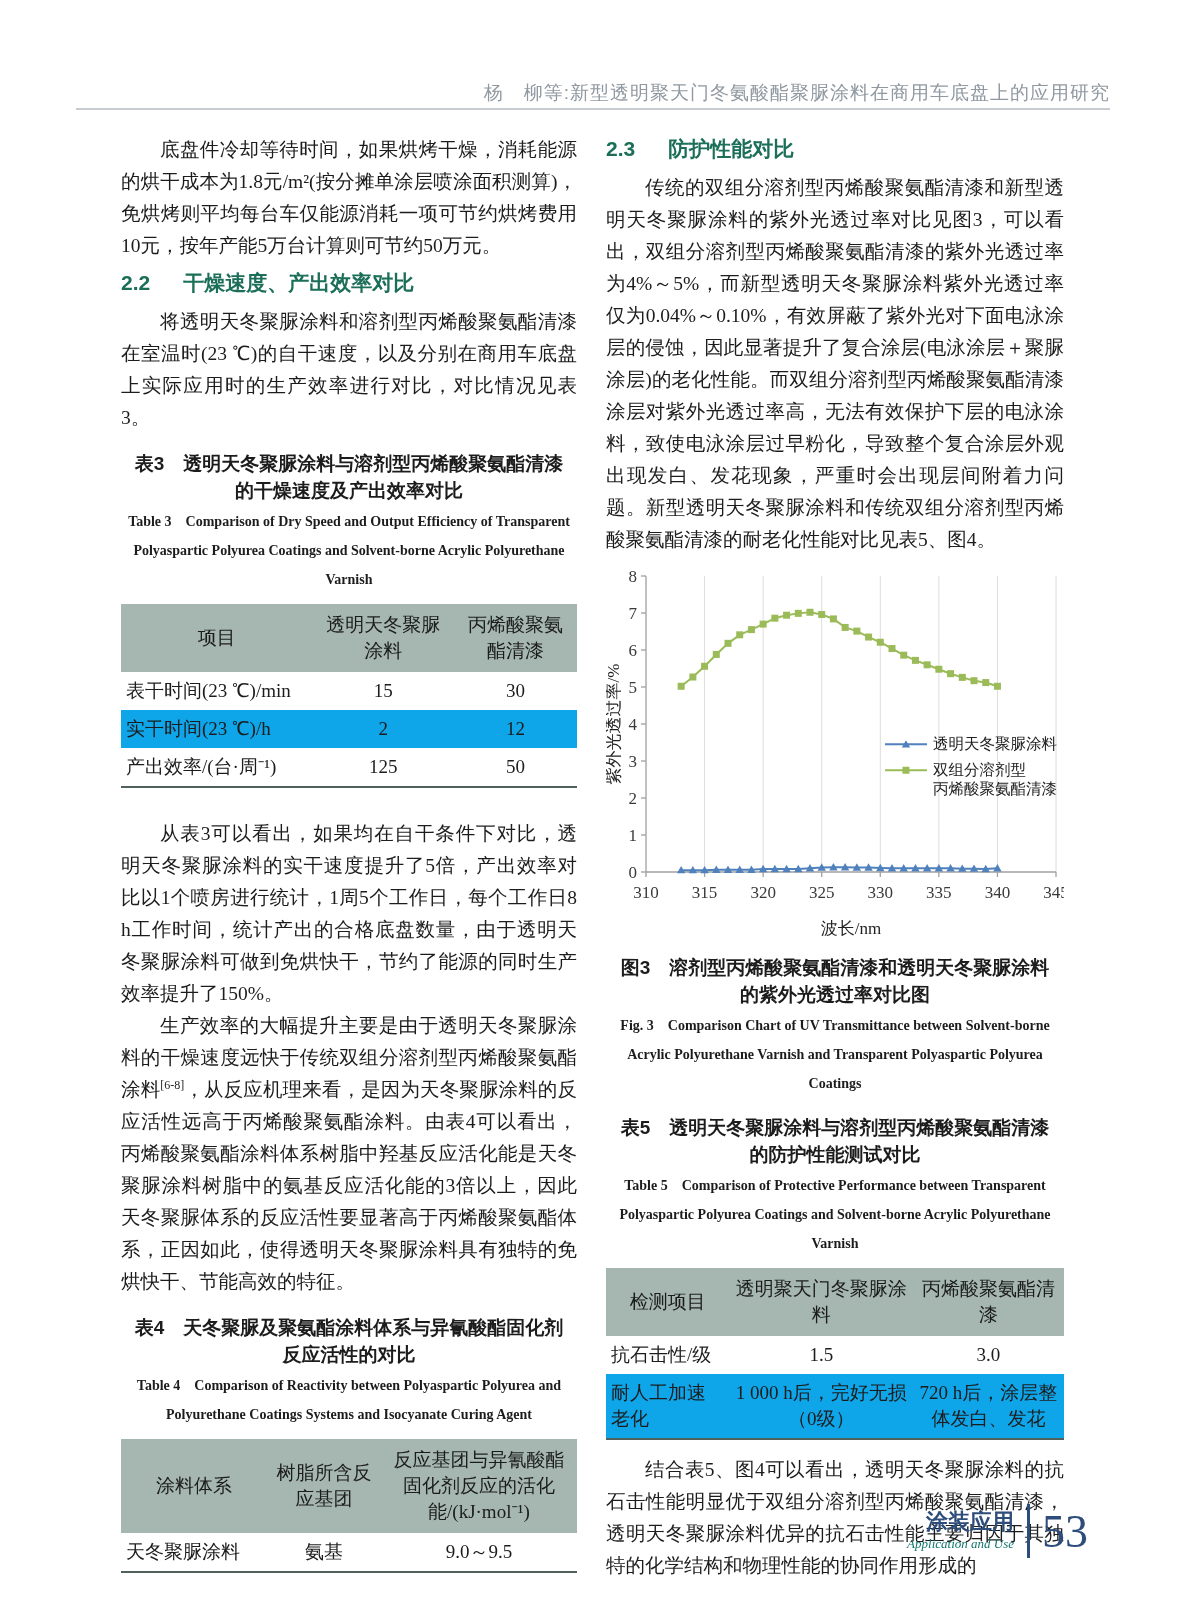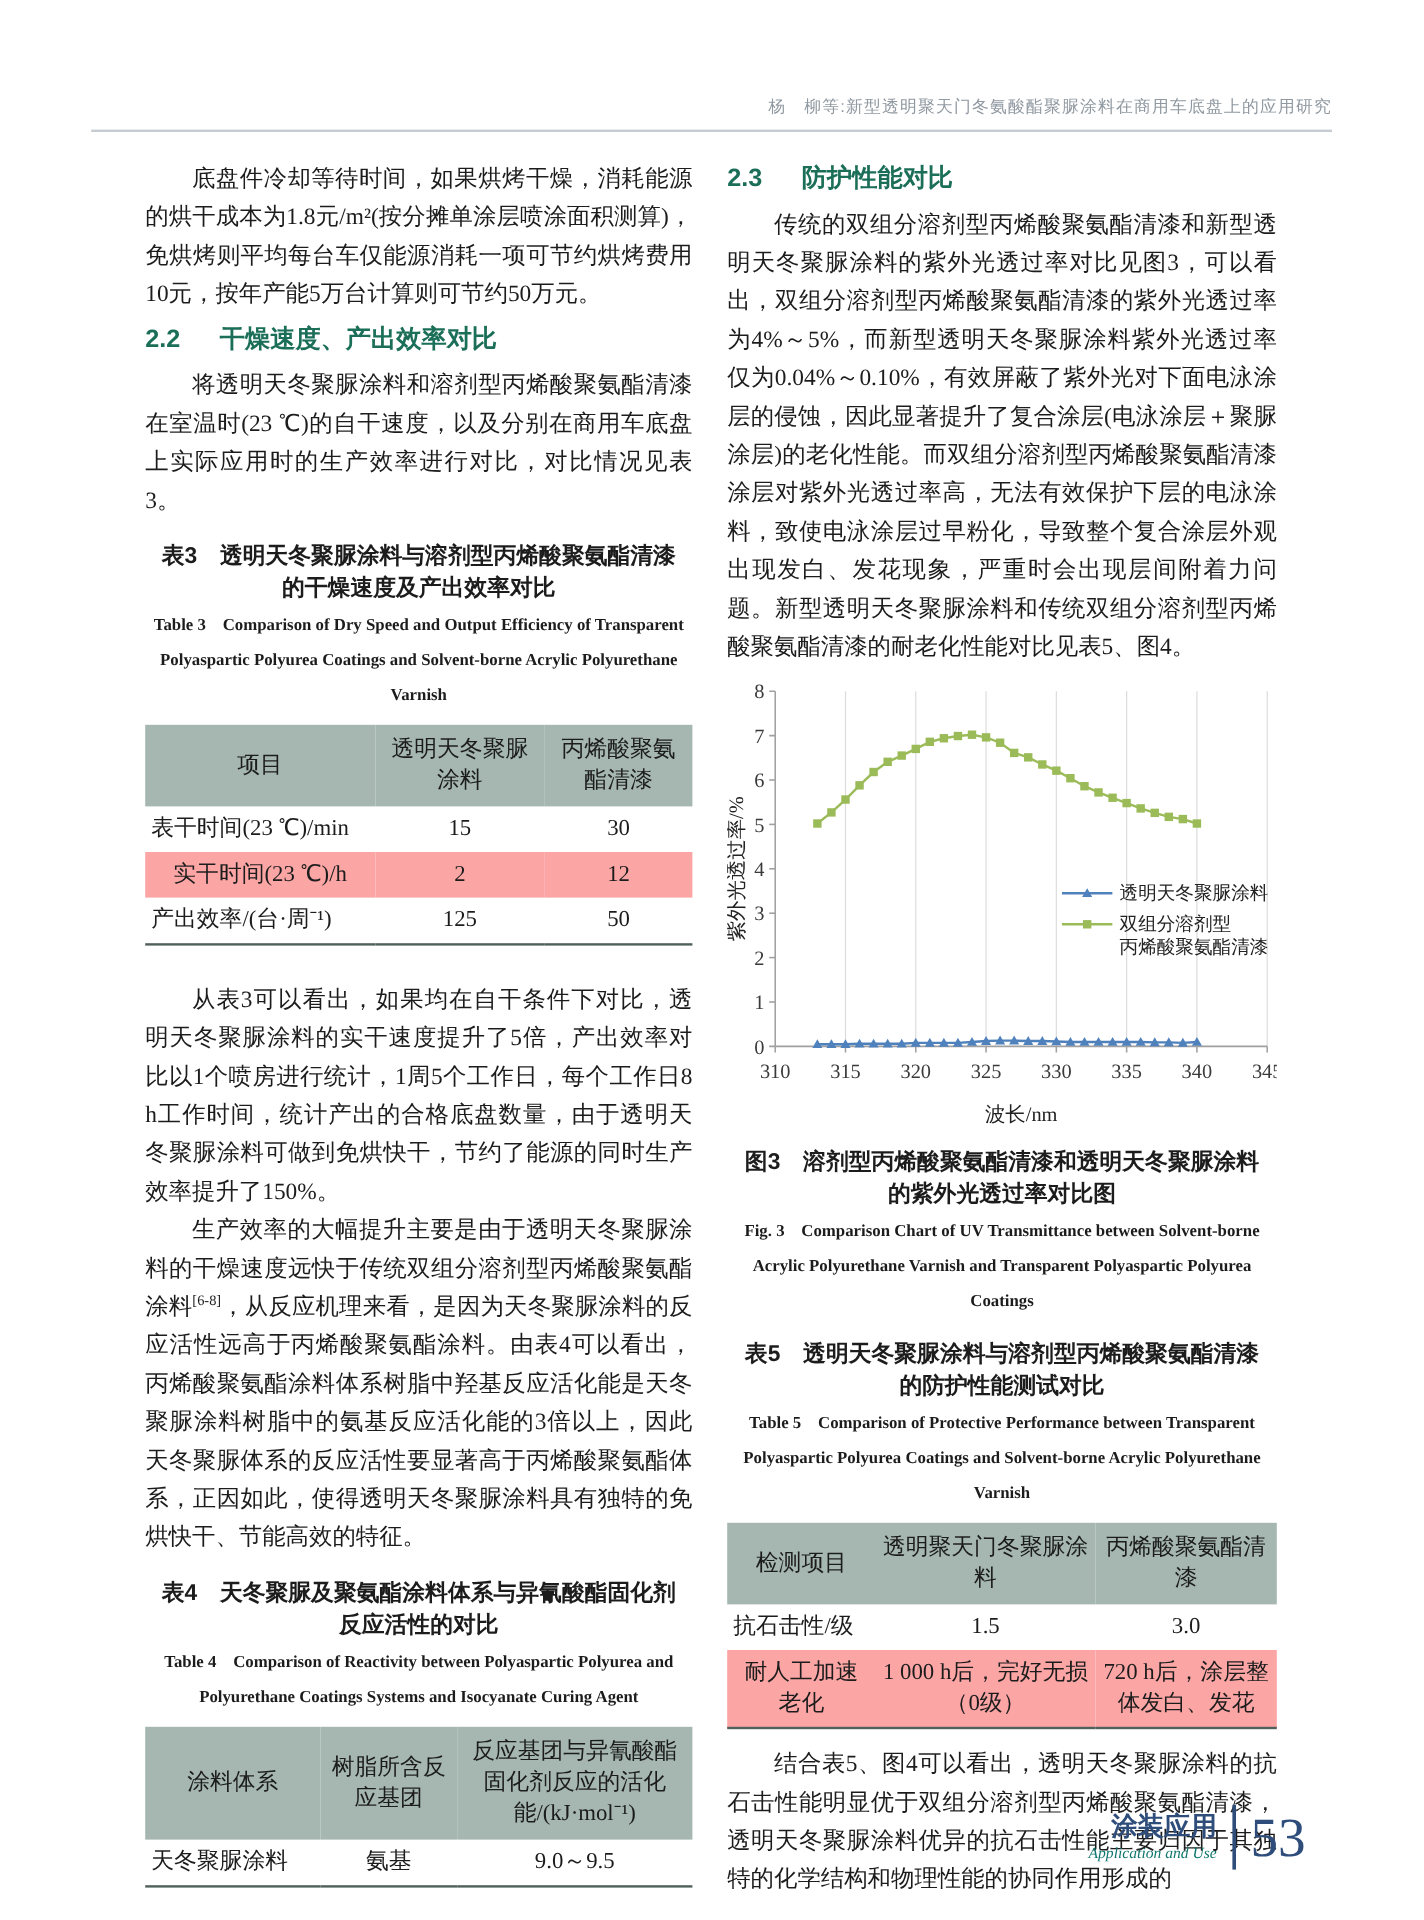--- a/index.html
+++ b/index.html
@@ -1,20 +1,20 @@
 <!DOCTYPE html>
 <html><head>
 <meta charset="utf-8">
 <style>
   html,body{margin:0;padding:0;background:#ffffff;}
   .page{position:relative;width:1187px;height:1600px;background:#ffffff;overflow:hidden;
         font-family:"Liberation Serif",serif;color:#1c1c1c;}
   
   .running-head{position:absolute;top:80px;left:76px;width:1034px;text-align:right;
-                font-size:14px;letter-spacing:1px;color:#9099a1;
+                font-size:19px;letter-spacing:1px;color:#9099a1;
                 font-family:"Liberation Sans",sans-serif;}
   .head-rule{position:absolute;top:108px;left:76px;width:1034px;height:0;
              border-top:2px solid #c6ccd2;}
   
   .col{position:absolute;top:134px;}
   .col-left{left:121px;width:456px;}
   .col-right{left:606px;width:458px;}
   .para{margin:0;font-size:19.5px;line-height:32px;text-align:justify;text-indent:2em;}
   .sup{font-size:12px;vertical-align:super;line-height:0;}
   .sec{font-family:"Liberation Sans",sans-serif;font-size:21px;font-weight:700;
@@ -22,21 +22,21 @@
   .sec .sec-num{margin-right:33px;}
   .cap-zh{font-family:"Liberation Sans",sans-serif;font-weight:700;font-size:19px;
           line-height:27px;text-align:center;margin:16px 6px 3px 6px;}
   .cap-en{font-weight:700;font-size:14px;line-height:29px;text-align:center;margin:0 0 10px 0;}
   
   .dtable{width:100%;border-collapse:collapse;text-align:center;font-size:19px;
           border-bottom:2px solid #50605a;}
   .dtable th{background:#a5b7b0;font-weight:400;padding:8px 5px;line-height:26px;}
   .dtable td{padding:6px 5px;line-height:26px;}
   .dtable td:first-child{text-align:left;}
-  .dtable tr.alt td{background:#fca5a5;text-align:center;}
+  .dtable tr.alt td{background:#0ea5e9;}
   .gap30{height:30px;}
   .gap14{height:14px;}
   
   .chart-wrap{margin:6px 0 0 0;}
   
   .footer{position:absolute;right:99px;bottom:42px;display:flex;align-items:center;}
   .footer-text{text-align:right;margin-right:13px;}
   .footer-zh{font-family:"Liberation Sans",sans-serif;font-weight:700;font-size:22px;
              color:#2e4d7b;line-height:26px;}
   .footer-en{font-size:13px;color:#0f766e;line-height:18px;font-style:italic;}

